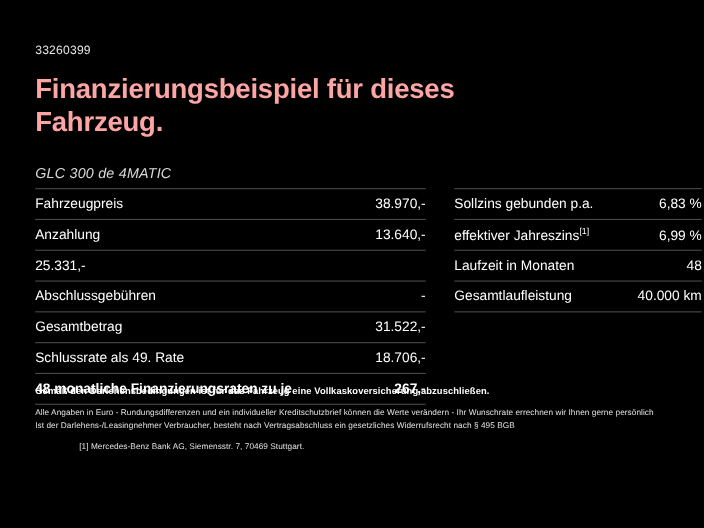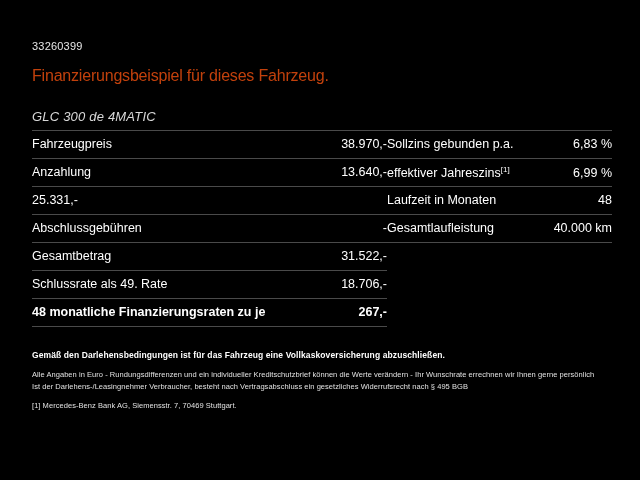--- a/index.html
+++ b/index.html
@@ -22,37 +22,38 @@
     box-sizing: border-box;
     padding: 40px 32px 0 32px;
   }
   .doc-id {
     font-size: 11px;
     color: #e6e6e6;
     letter-spacing: 0.2px;
     margin-bottom: 14px;
   }
   .headline {
-    font-size: 16px;
+    font-size: 25px;
     line-height: 1.2;
-    font-weight: 400;
-    color: #c2410c;
+    font-weight: 700;
+    color: #fca5a5;
     letter-spacing: -0.2px;
     margin: 0 0 24px 0;
     max-width: 430px;
   }
   .model {
     font-size: 13px;
     color: #d8d8d8;
     margin-bottom: 6px;
     letter-spacing: 0.2px;
     font-style: italic;
   }
   .columns {
     display: flex;
+    gap: 26px;
     align-items: flex-start;
   }
   .col-left {
     width: 355px;
     flex: 0 0 355px;
   }
   .col-right {
     width: 225px;
     flex: 0 0 225px;
   }
@@ -100,20 +101,21 @@
     font-size: 7.5px;
     color: #e0e0e0;
     line-height: 1.55;
     letter-spacing: 0.05px;
   }
   .footer-note {
     font-size: 7.5px;
     color: #e0e0e0;
     margin-top: 9px;
     letter-spacing: 0.05px;
+    margin-left: 40px;
   }
 </style>
 </head>
 <body>
 
 <div class="page">
 
   <div class="doc-id">33260399</div>
 
   <h1 class="headline">Finanzierungsbeispiel für dieses Fahrzeug.</h1>

